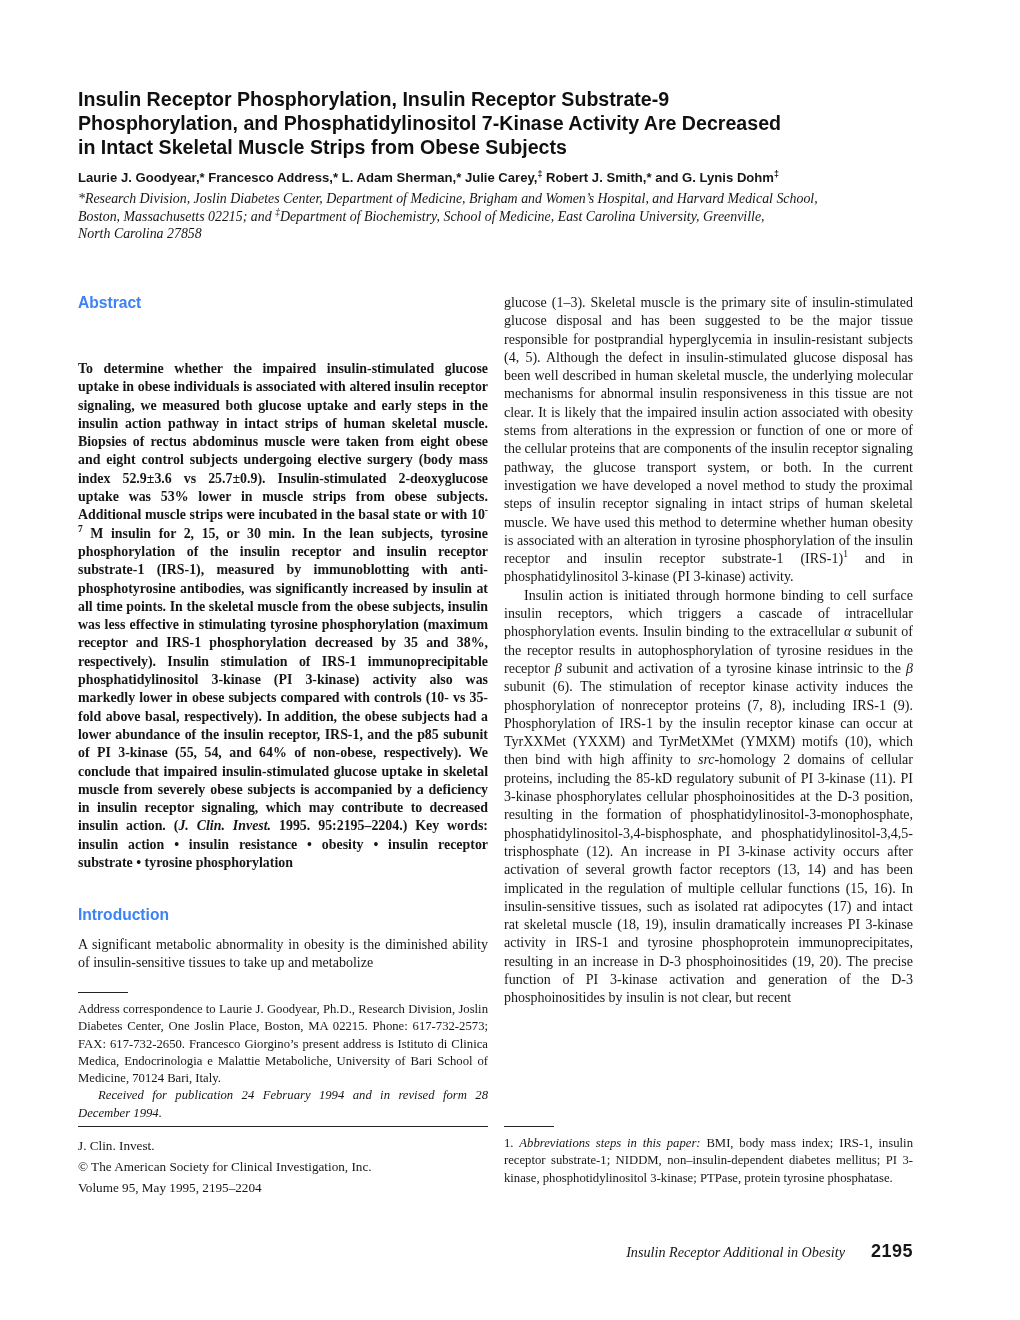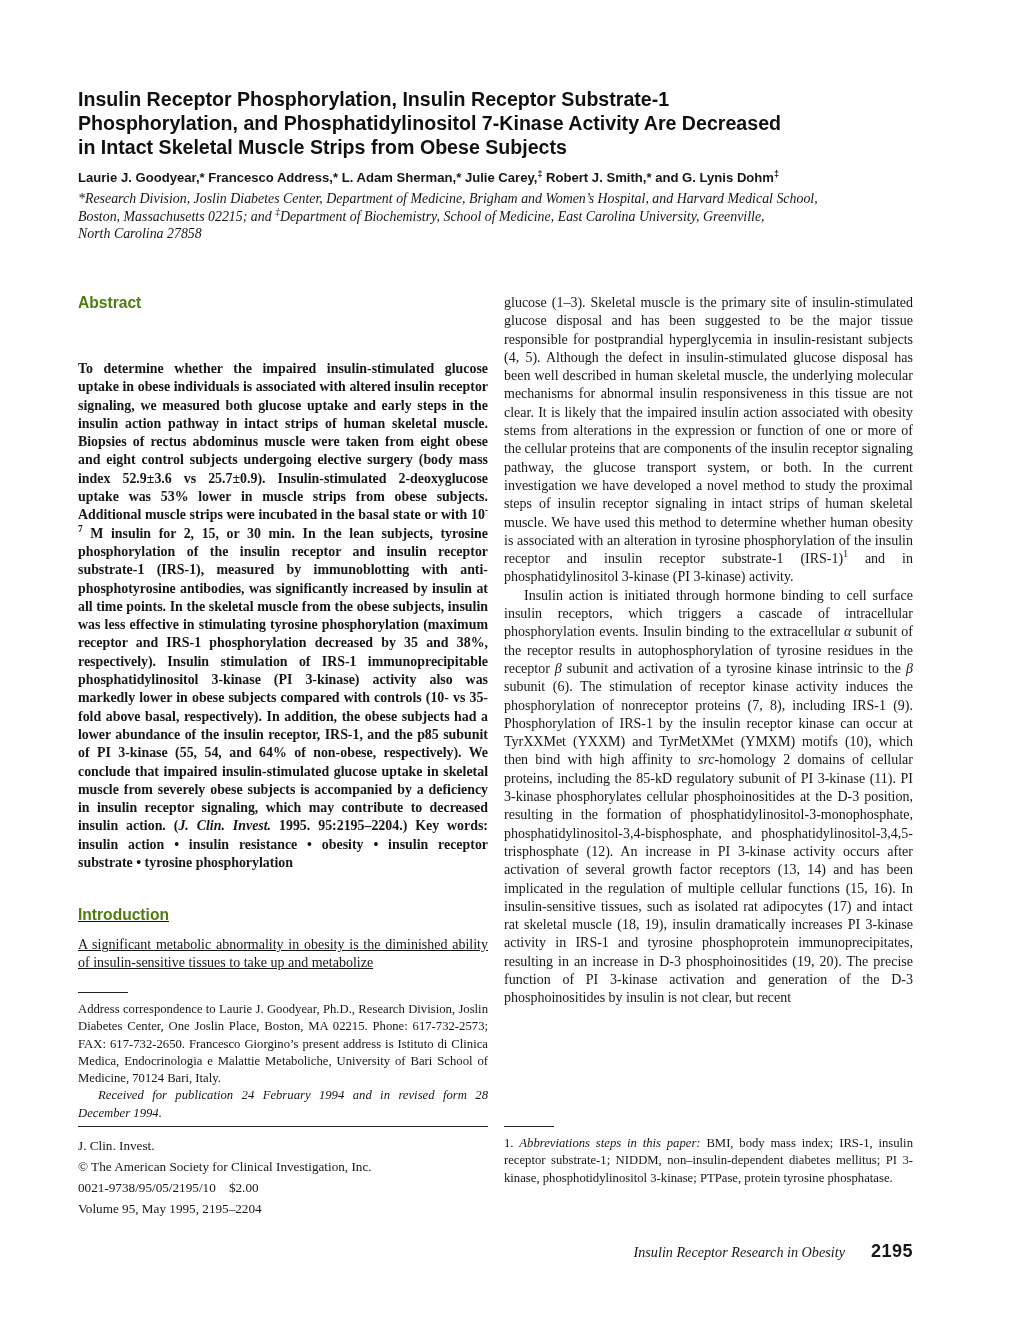--- a/index.html
+++ b/index.html
@@ -21,33 +21,33 @@
     font-size:13.1px;line-height:16px;
   }
   .affil{
     position:absolute;left:78px;top:190px;width:848px;
     font-style:italic;font-size:13.9px;line-height:17.6px;
   }
   .affil-line{display:block;}
   
   .sect-heading{
     font-family:"Liberation Sans",sans-serif;font-weight:bold;
-    font-size:15.6px;line-height:18px;margin:0 0 13px 0;color:#4d7c0f;
+    font-size:15.6px;line-height:18px;margin:0 0 13px 0;color:#3b82f6;
   }
   
   .col{
     position:absolute;width:410px;
     font-size:14px;line-height:18.3px;text-align:justify;
   }
   .col-left{left:78px;top:294px;}
   .col-right{left:504px;top:294px;width:409px;}
   p{margin:0;}
   .abstract-text{font-weight:bold;font-size:13.9px;line-height:18.3px;margin-top:48px;}
   .intro-section{position:absolute;left:78px;top:906px;width:410px;
-    font-size:14px;line-height:18.3px;text-align:justify;text-decoration:underline;}
+    font-size:14px;line-height:18.3px;text-align:justify;}
   .intro-section .sect-heading{margin:0 0 12px 0;}
   .indent{text-indent:20px;}
   
   .fn-block-left{position:absolute;left:78px;top:992px;width:410px;}
   .fn-block-right{position:absolute;left:504px;top:1126px;width:409px;}
   .fn-rule{width:50px;border-top:1.7px solid #222;height:0;margin:0 0 8px 0;}
   .footnote{font-size:12.7px;line-height:17.3px;text-align:justify;}
   .received{font-style:italic;text-indent:20px;}
   
   .journal-block{
@@ -68,21 +68,21 @@
   
   .seg-i{font-style:italic;}
   .seg-s{font-size:68%;vertical-align:super;line-height:0;}
 </style>
 </head>
 <body>
 
 <div class="page">
 
   <h1 class="title-block">
-    <span class="title-line">Insulin Receptor Phosphorylation, Insulin Receptor Substrate-1</span>
+    <span class="title-line">Insulin Receptor Phosphorylation, Insulin Receptor Substrate-9</span>
     <span class="title-line">Phosphorylation, and Phosphatidylinositol 7-Kinase Activity Are Decreased</span>
     <span class="title-line">in Intact Skeletal Muscle Strips from Obese Subjects</span>
   </h1>
 
   <div class="authors"><span>Laurie J. Goodyear,* Francesco Address,* L. Adam Sherman,* Julie Carey,</span><span class="seg-s">‡</span><span> Robert J. Smith,* and G. Lynis Dohm</span><span class="seg-s">‡</span></div>
 
   <div class="affil">
     <span class="affil-line"><span>*Research Division, Joslin Diabetes Center, Department of Medicine, Brigham and Women’s Hospital, and Harvard Medical School,</span></span>
     <span class="affil-line"><span>Boston, Massachusetts 02215; and </span><span class="seg-s">‡</span><span>Department of Biochemistry, School of Medicine, East Carolina University, Greenville,</span></span>
     <span class="affil-line"><span>North Carolina 27858</span></span>
@@ -101,31 +101,30 @@
   <div class="fn-block-left">
     <div class="fn-rule"></div>
     <p class="footnote">Address correspondence to Laurie J. Goodyear, Ph.D., Research Division, Joslin Diabetes Center, One Joslin Place, Boston, MA 02215. Phone: 617-732-2573; FAX: 617-732-2650. Francesco Giorgino’s present address is Istituto di Clinica Medica, Endocrinologia e Malattie Metaboliche, University of Bari School of Medicine, 70124 Bari, Italy.</p>
     <p class="footnote received">Received for publication 24 February 1994 and in revised form 28 December 1994.</p>
   </div>
 
   <div class="journal-block">
     <div class="jb-rule"></div>
     <div>J. Clin. Invest.</div>
     <div>© The American Society for Clinical Investigation, Inc.</div>
-    <div>0021-9738/95/05/2195/10  $2.00</div>
     <div>Volume 95, May 1995, 2195–2204</div>
   </div>
 
   <section class="col col-right">
     <p><span>glucose (1–3). Skeletal muscle is the primary site of insulin-stimulated glucose disposal and has been suggested to be the major tissue responsible for postprandial hyperglycemia in insulin-resistant subjects (4, 5). Although the defect in insulin-stimulated glucose disposal has been well described in human skeletal muscle, the underlying molecular mechanisms for abnormal insulin responsiveness in this tissue are not clear. It is likely that the impaired insulin action associated with obesity stems from alterations in the expression or function of one or more of the cellular proteins that are components of the insulin receptor signaling pathway, the glucose transport system, or both. In the current investigation we have developed a novel method to study the proximal steps of insulin receptor signaling in intact strips of human skeletal muscle. We have used this method to determine whether human obesity is associated with an alteration in tyrosine phosphorylation of the insulin receptor and insulin receptor substrate-1 (IRS-1)</span><span class="seg-s">1</span><span> and in phosphatidylinositol 3-kinase (PI 3-kinase) activity.</span></p>
     <p class="indent"><span>Insulin action is initiated through hormone binding to cell surface insulin receptors, which triggers a cascade of intracellular phosphorylation events. Insulin binding to the extracellular </span><span class="seg-i">α</span><span> subunit of the receptor results in autophosphorylation of tyrosine residues in the receptor </span><span class="seg-i">β</span><span> subunit and activation of a tyrosine kinase intrinsic to the </span><span class="seg-i">β</span><span> subunit (6). The stimulation of receptor kinase activity induces the phosphorylation of nonreceptor proteins (7, 8), including IRS-1 (9). Phosphorylation of IRS-1 by the insulin receptor kinase can occur at TyrXXMet (YXXM) and TyrMetXMet (YMXM) motifs (10), which then bind with high affinity to </span><span class="seg-i">src</span><span>-homology 2 domains of cellular proteins, including the 85-kD regulatory subunit of PI 3-kinase (11). PI 3-kinase phosphorylates cellular phosphoinositides at the D-3 position, resulting in the formation of phosphatidylinositol-3-monophosphate, phosphatidylinositol-3,4-bisphosphate, and phosphatidylinositol-3,4,5-trisphosphate (12). An increase in PI 3-kinase activity occurs after activation of several growth factor receptors (13, 14) and has been implicated in the regulation of multiple cellular functions (15, 16). In insulin-sensitive tissues, such as isolated rat adipocytes (17) and intact rat skeletal muscle (18, 19), insulin dramatically increases PI 3-kinase activity in IRS-1 and tyrosine phosphoprotein immunoprecipitates, resulting in an increase in D-3 phosphoinositides (19, 20). The precise function of PI 3-kinase activation and generation of the D-3 phosphoinositides by insulin is not clear, but recent</span></p>
   </section>
 
   <div class="fn-block-right">
     <div class="fn-rule"></div>
     <p class="footnote"><span>1. </span><span class="seg-i">Abbreviations steps in this paper:</span><span> BMI, body mass index; IRS-1, insulin receptor substrate-1; NIDDM, non–insulin-dependent diabetes mellitus; PI 3-kinase, phosphotidylinositol 3-kinase; PTPase, protein tyrosine phosphatase.</span></p>
   </div>
 
   <div class="footer">
-    <span class="run-title">Insulin Receptor Research in Obesity</span><span class="page-num">2195</span>
+    <span class="run-title">Insulin Receptor Additional in Obesity</span><span class="page-num">2195</span>
   </div>
 
 </div>
 
 </body></html>

